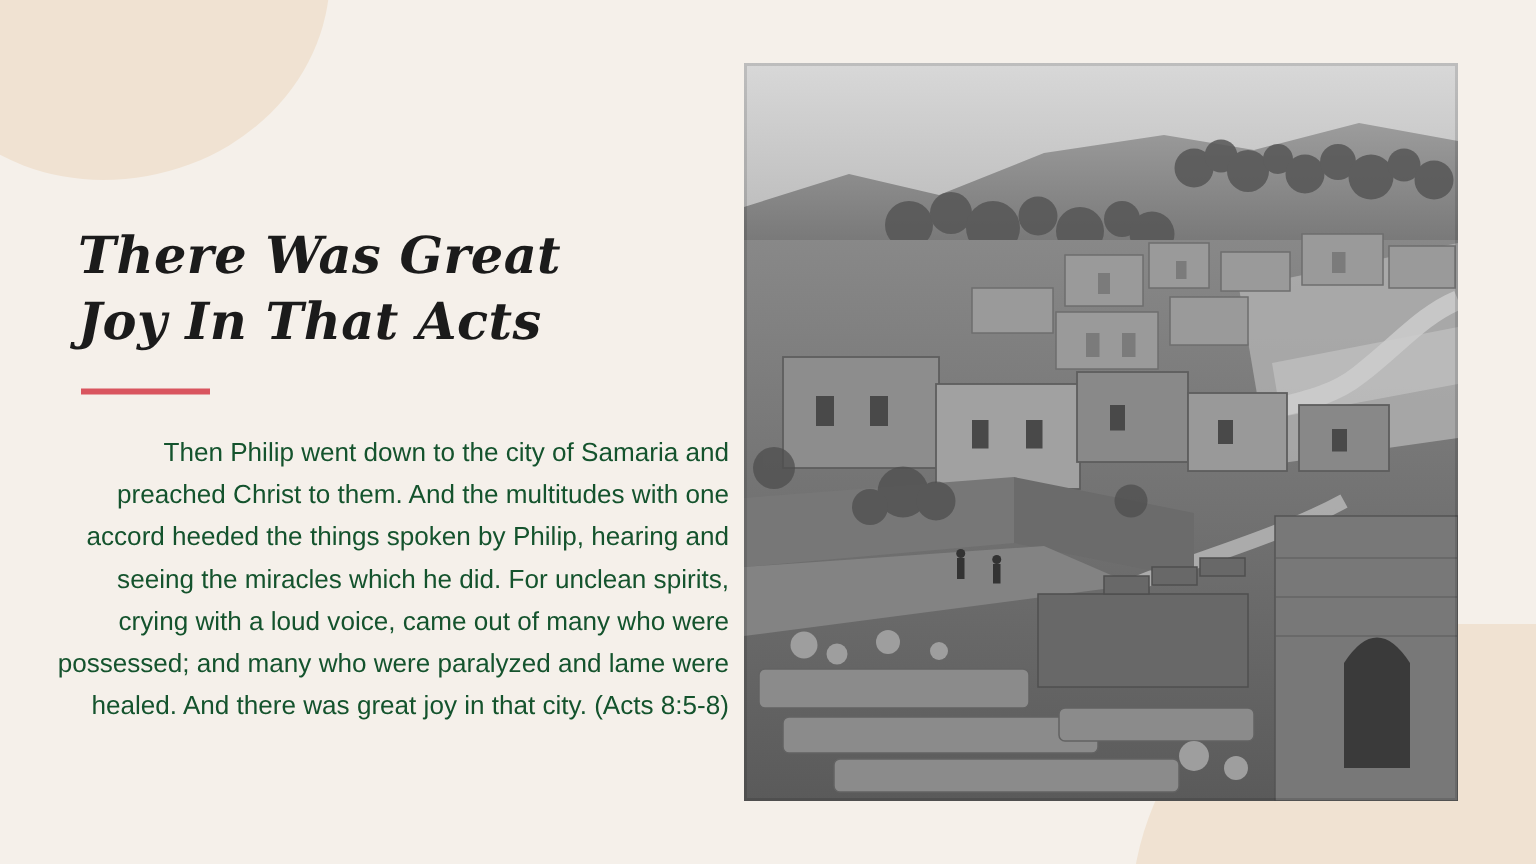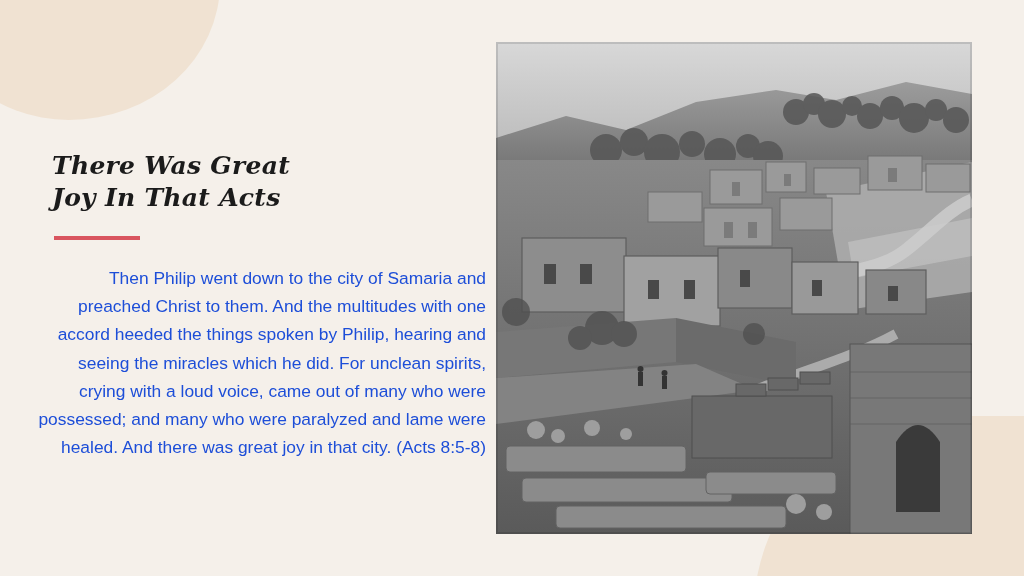--- a/index.html
+++ b/index.html
@@ -65,37 +65,37 @@
   .text-col {
     position: absolute;
     left: 38px;
     top: 150px;
     width: 450px;
   }
   .title {
     font-family: "DejaVu Serif", "Liberation Serif", serif;
     font-style: italic;
     font-weight: 700;
-    font-size: 25px;
+    font-size: 34px;
     line-height: 1.28;
     color: #1b1b1b;
     letter-spacing: 0.3px;
     margin: 0 0 0 14px;
   }
   .rule {
     width: 86px;
     height: 4px;
     background: #d9555f;
     margin: 22px 0 24px 16px;
   }
   .body-text {
     font-family: "Liberation Sans", sans-serif;
     font-size: 17.4px;
     line-height: 1.62;
-    color: #1d4ed8;
+    color: #14532d;
     text-align: right;
     margin: 0;
     padding-right: 2px;
   }
 
   
   .photo {
     position: absolute;
     left: 496px;
     top: 42px;

